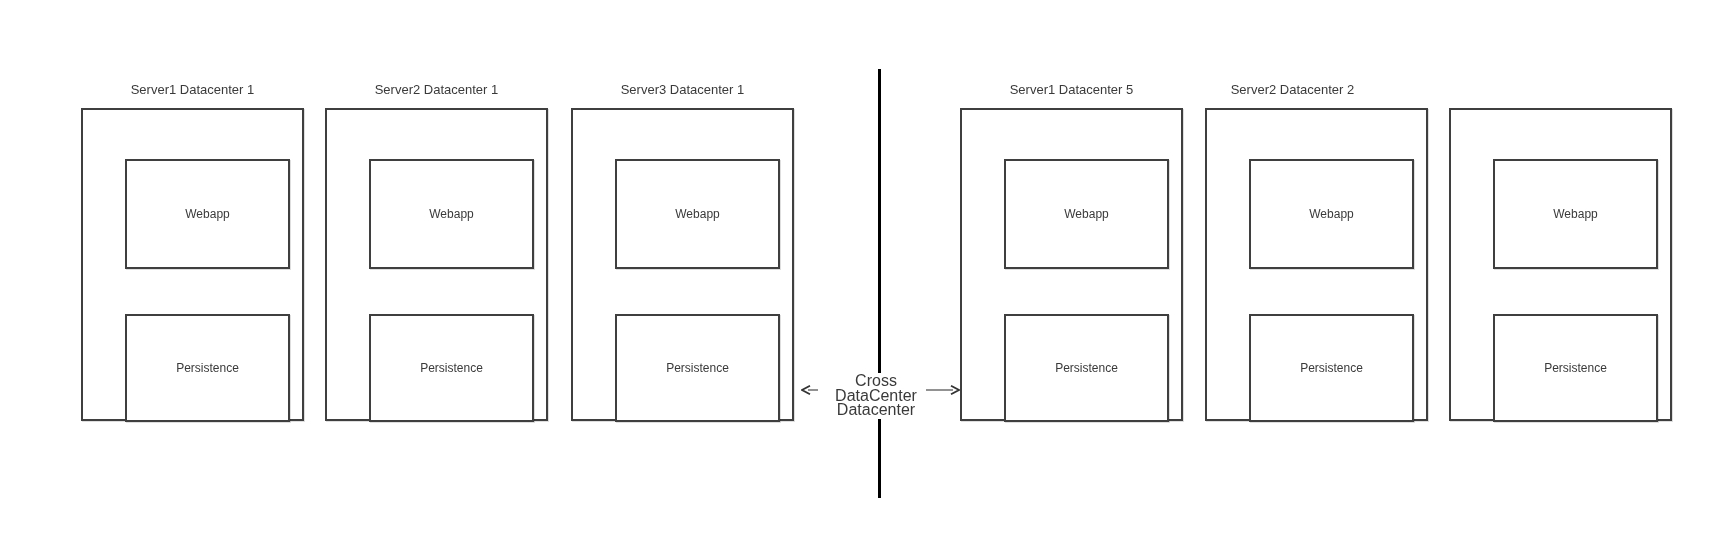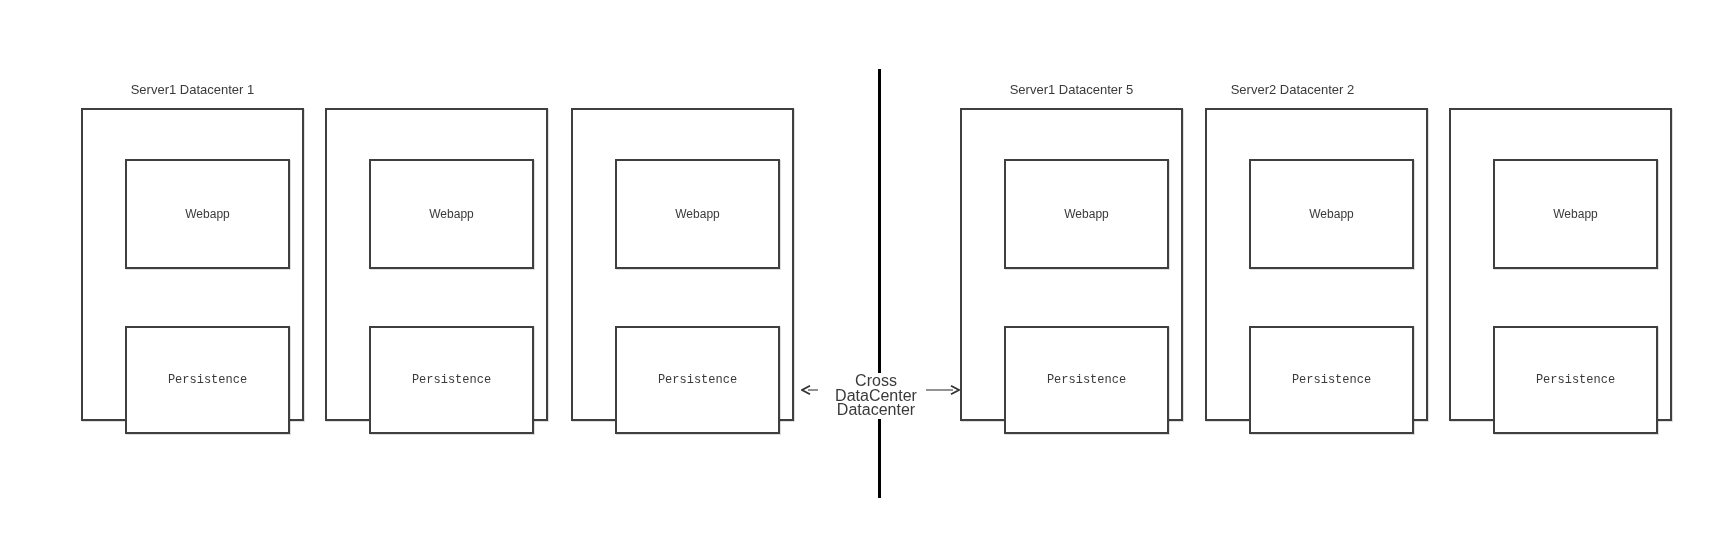--- a/index.html
+++ b/index.html
@@ -30,21 +30,21 @@
   }
   .s5 .server-title{transform:translateX(-24px);text-align:center;}
   .component{
     position:absolute;left:12px;right:12px;
     box-sizing:border-box;border:2px solid var(--box-stroke);
     background:#fff;box-shadow:1px 1px 0 rgba(0,0,0,0.13);
     display:flex;align-items:center;justify-content:center;
     font-size:12px;color:var(--text);margin-left:30px;
   }
   .component.webapp{top:49px;height:110px;}
-  .component.persistence{top:216px;height:108px;font-family:Liberation Mono, monospace;}
+  .component.persistence{top:204px;height:108px;}
   .divider{
     position:absolute;left:878px;top:69px;width:3px;height:429px;
     background:var(--divider);z-index:1;
   }
   .replication-label{
     position:absolute;left:818px;top:373px;width:116px;
     text-align:center;font-size:16px;line-height:14.5px;
     background:var(--background);color:var(--text);z-index:2;
     padding:1px 0;
   }
@@ -62,29 +62,31 @@
     <div class="server-title">Server1 Datacenter 1</div>
     <div class="component webapp">
       <span>Webapp</span>
     </div>
     <div class="component persistence">
       <span>Persistence</span>
     </div>
   </div>
 
   <div class="server s2">
+    <div class="server-title">Server2 Datacenter 1</div>
     <div class="component webapp">
       <span>Webapp</span>
     </div>
     <div class="component persistence">
       <span>Persistence</span>
     </div>
   </div>
 
   <div class="server s3">
+    <div class="server-title">Server3 Datacenter 1</div>
     <div class="component webapp">
       <span>Webapp</span>
     </div>
     <div class="component persistence">
       <span>Persistence</span>
     </div>
   </div>
 
   <div class="divider"></div>
 

